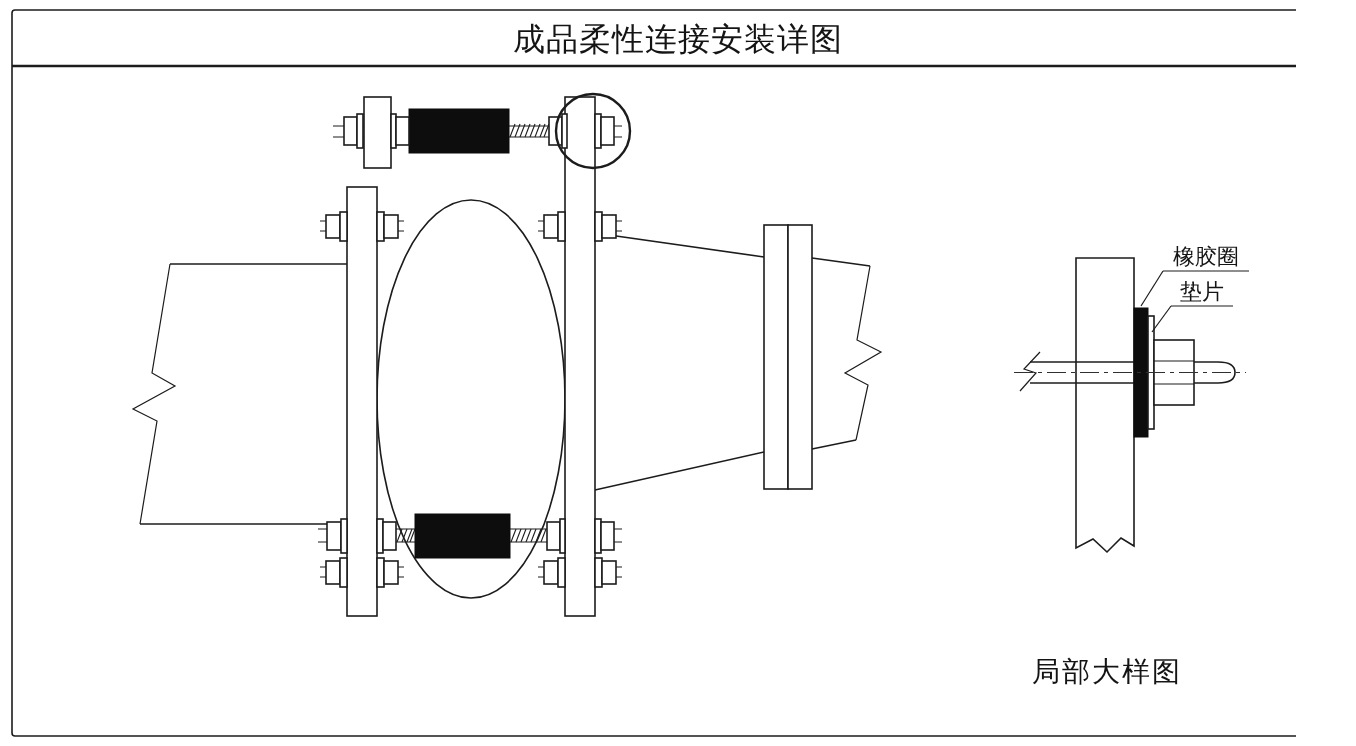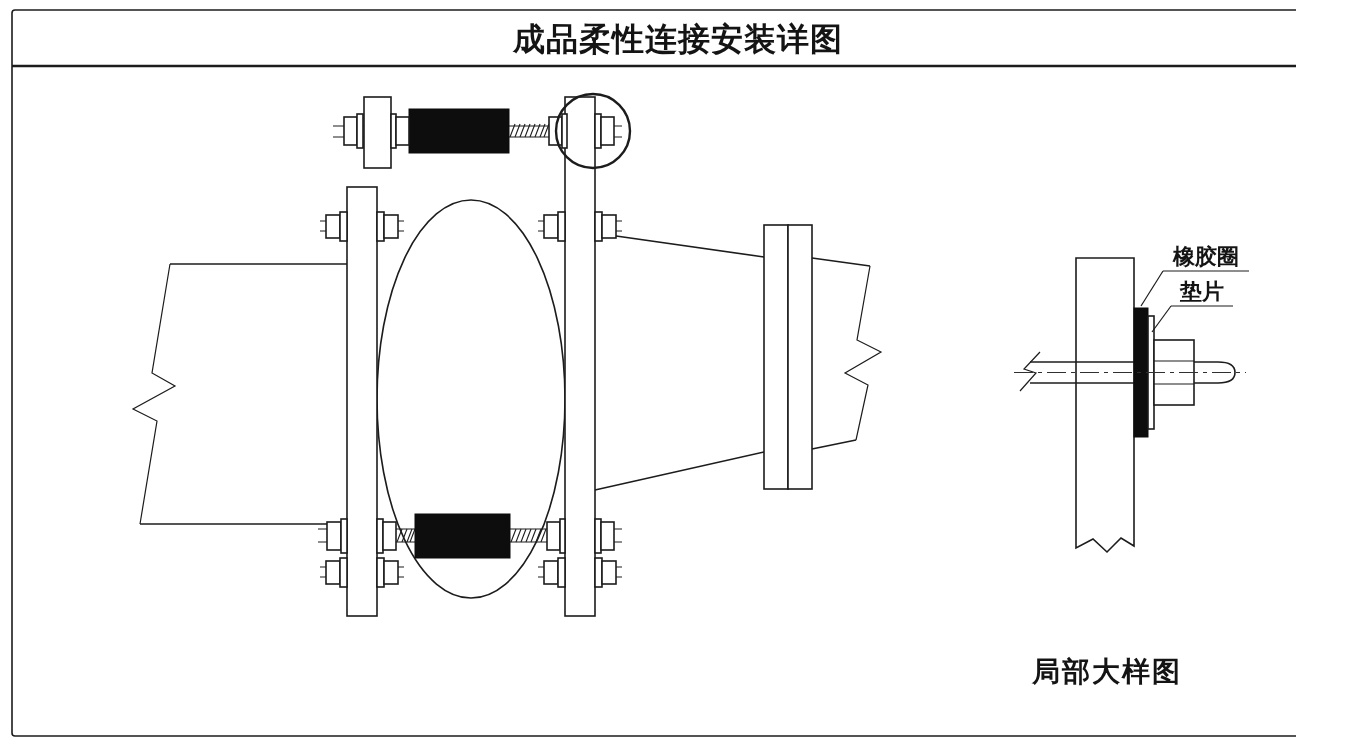--- a/index.html
+++ b/index.html
@@ -1,16 +1,16 @@
 <!DOCTYPE html>
 <html><head>
 <meta charset="utf-8">
 <style>
   html,body{margin:0;padding:0;background:#ffffff;}
-  .page{width:1296px;height:746px;background:#ffffff;position:relative;overflow:hidden;font-weight:bold;}
+  .page{width:1296px;height:746px;background:#ffffff;position:relative;overflow:hidden;}
   svg{display:block;}
   .s{stroke:#1c1c1c;stroke-width:1.6;fill:none;}
   .thin{stroke-width:1.2;}
   .thick{stroke-width:2.4;}
   .f{fill:#ffffff;stroke:#1c1c1c;stroke-width:1.6;}
   .hatch line{stroke:#1c1c1c;stroke-width:1.1;}
   .cl{stroke:#303030;stroke-width:1.1;stroke-dasharray:19 5 4 5;fill:none;}
   .t{font-family:"Liberation Serif","DejaVu Serif",serif;fill:#141414;}
   .title-text{font-size:32px;letter-spacing:1px;}
   .label-text{font-size:22px;}

